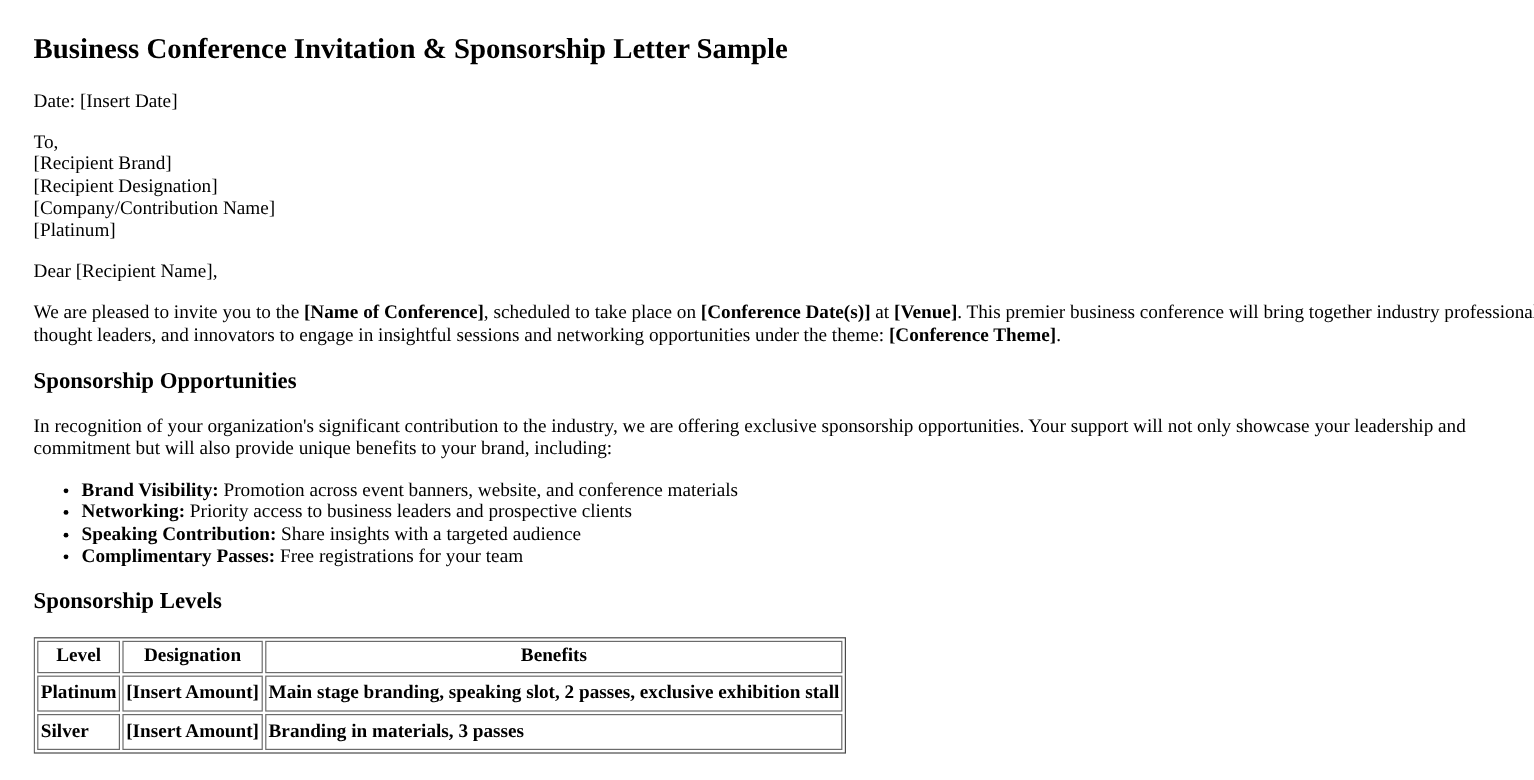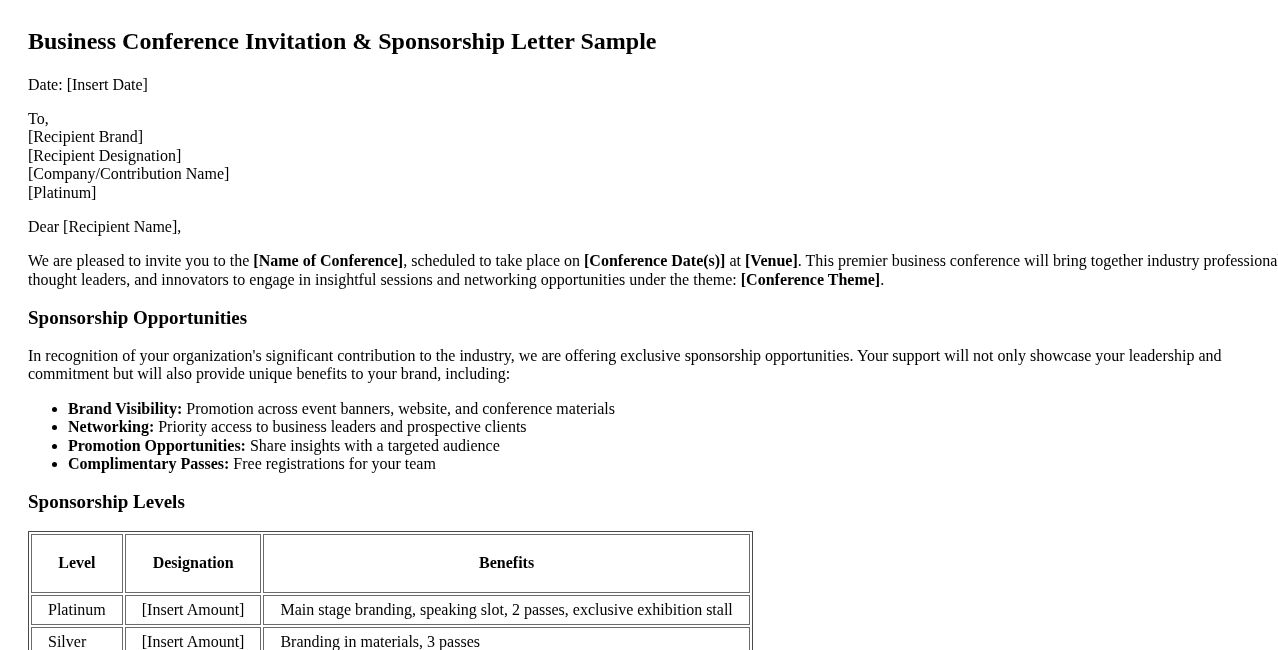--- a/index.html
+++ b/index.html
@@ -35,28 +35,29 @@
   }
   ul.benefits li { margin: 0; }
   table.levels {
     border-collapse: separate;
     border-spacing: 2px;
     border: 1px solid #4a4a4a;
     background: #ffffff;
   }
   table.levels th {
     border: 1px solid #6b6b6b;
-    padding: 19px 6px;
+    padding: 3px 6px;
     font-weight: bold;
     text-align: center;
   }
   table.levels td {
     border: 1px solid #6b6b6b;
-    padding: 5px 16px;
+    padding: 5px 2px;
     text-align: left;
+    font-weight: bold;
   }
 </style>
 </head>
 <body style="color: rgb(0, 0, 0); background: rgb(255, 255, 255);">
 
 <h1 class="doc-title">Business Conference Invitation &amp; Sponsorship Letter Sample</h1>
 
 <p>Date: [Insert Date]</p>
 
 <p id="address-block"><span>To,</span><br><span>[Recipient Brand]</span><br><span>[Recipient Designation]</span><br><span>[Company/Contribution Name]</span><br><span>[Platinum]</span></p>
@@ -65,21 +66,21 @@
 
 <p id="intro-paragraph"><span>We are pleased to invite you to the </span><b>[Name of Conference]</b><span>, scheduled to take place on </span><b>[Conference Date(s)]</b><span> at </span><b>[Venue]</b><span>. This premier business conference will bring together industry professionals, thought leaders, and innovators to engage in insightful sessions and networking opportunities under the theme: </span><b>[Conference Theme]</b><span>.</span></p>
 
 <h3 class="section-heading">Sponsorship Opportunities</h3>
 
 <p>In recognition of your organization's significant contribution to the industry, we are offering exclusive sponsorship opportunities. Your support will not only showcase your leadership and commitment but will also provide unique benefits to your brand, including:</p>
 
 <ul class="benefits" id="benefits-list">
     <li><b>Brand Visibility:</b> Promotion across event banners, website, and conference materials</li>
     <li><b>Networking:</b> Priority access to business leaders and prospective clients</li>
-    <li><b>Promotion Opportunities:</b> Share insights with a targeted audience</li>
+    <li><b>Speaking Contribution:</b> Share insights with a targeted audience</li>
     <li><b>Complimentary Passes:</b> Free registrations for your team</li>
   </ul>
 
 <h3 class="section-heading">Sponsorship Levels</h3>
 
 <table class="levels">
   <thead>
     <tr id="levels-table-head">
         <th>Level</th>
         <th>Designation</th>

